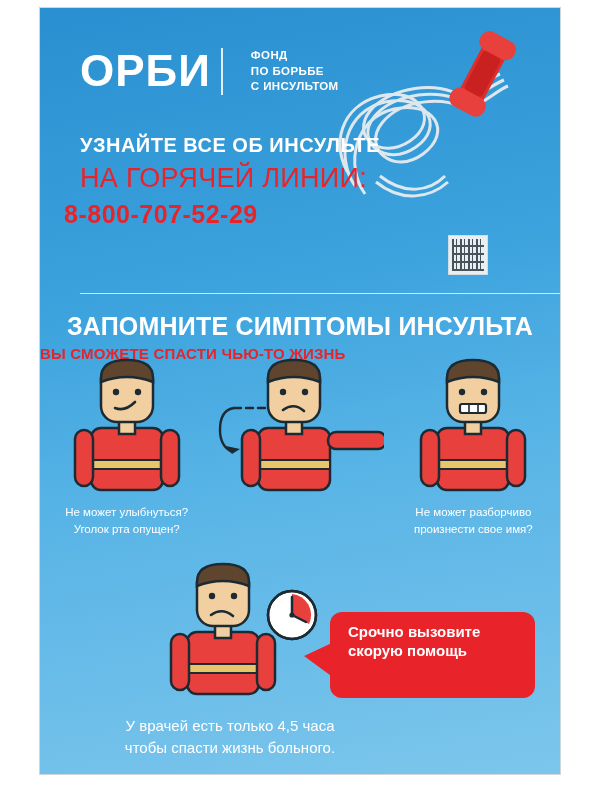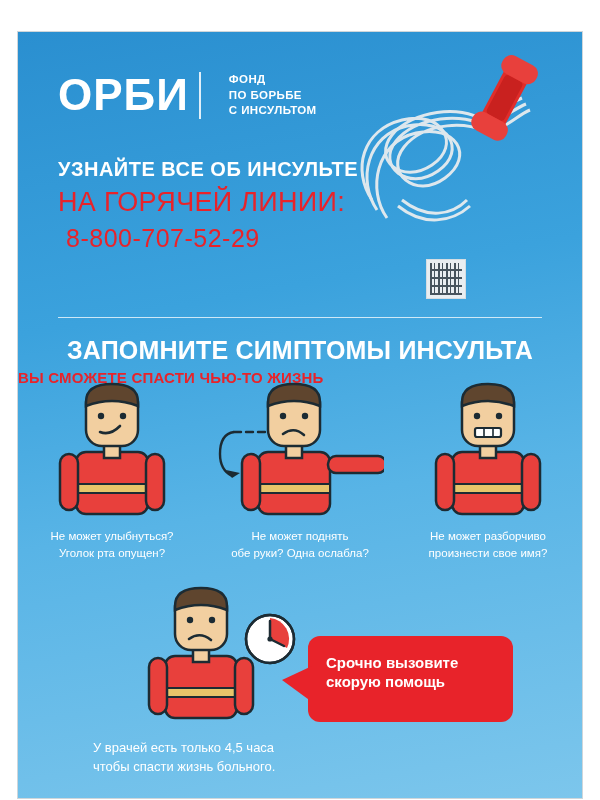--- a/index.html
+++ b/index.html
@@ -8,23 +8,23 @@
     background: #ffffff;
   }
   body {
     width: 600px;
     height: 800px;
     font-family: "Liberation Sans", sans-serif;
     overflow: hidden;
   }
   .poster {
     position: relative;
-    width: 564px;
+    width: 520px;
     height: 766px;
-    margin: 32px auto;
+    margin: 8px auto;
     background: linear-gradient(170deg, #2a8fd0 0%, #3ba2dd 35%, #58b4e6 60%, #7cc6ec 100%);
     overflow: hidden;
     box-shadow: 0 0 0 1px #cfd6da;
   }
   
   .header {
     position: relative;
     height: 268px;
   }
   .logo-block {
@@ -65,25 +65,25 @@
     position: absolute;
     left: 40px;
     top: 155px;
     color: #e8232a;
     font-size: 27px;
     font-weight: normal;
     letter-spacing: 0.3px;
   }
   .phone {
     position: absolute;
-    left: 48px;
+    left: 24px;
     top: 192px;
     color: #e8232a;
     font-size: 25px;
-    font-weight: normal;
+    font-weight: bold;
     letter-spacing: 0.5px;
   }
   .links-row {
     position: absolute;
     left: 40px;
     top: 248px;
     display: flex;
     align-items: center;
     gap: 7px;
   }
@@ -233,22 +233,23 @@
     left: 118px;
     top: 0;
     width: 130px;
     text-align: center;
   }
   .bottom-cap {
     position: absolute;
     left: 75px;
     top: 155px;
     width: 230px;
-    color: #ffffff;
-    font-size: 13px;
+    text-align: center;
+    color: #ffffff;
+    font-size: 15px;
     line-height: 1.45;
   }
   .clock {
     position: absolute;
     left: 225px;
     top: 28px;
     width: 54px;
     height: 54px;
   }
   .bubble {
@@ -264,21 +265,21 @@
   .bubble::before {
     content: "";
     position: absolute;
     left: -26px;
     top: 30px;
     border-top: 14px solid transparent;
     border-bottom: 22px solid transparent;
     border-right: 30px solid #e8232a;
   }
   .bubble-text {
-    padding: 18px 0 0 18px;
+    padding: 11px 0 0 18px;
     font-size: 15px;
     font-weight: bold;
     line-height: 1.25;
   }
   .bubble-num {
     display: flex;
     align-items: center;
     gap: 8px;
     padding: 4px 0 0 18px;
     font-size: 29px;
@@ -377,24 +378,20 @@
           <rect x="-52" y="74" width="18" height="56" rx="9" fill="#e8403c" stroke="#1c2b33" stroke-width="2.5"></rect>
           <rect x="34" y="76" width="58" height="17" rx="8" fill="#e8403c" stroke="#1c2b33" stroke-width="2.5"></rect>
           <rect x="-8" y="58" width="16" height="20" fill="#f2cfa0" stroke="#1c2b33" stroke-width="2.5"></rect>
           <rect x="-26" y="8" width="52" height="58" rx="16" fill="#f2cfa0" stroke="#1c2b33" stroke-width="2.5"></rect>
           <path d="M-26 22 q0 -18 26 -18 q26 0 26 18 l0 4 q-26 -10 -52 0 z" fill="#5f452e" stroke="#1c2b33" stroke-width="2.5"></path>
           <circle cx="-11" cy="36" r="3.2" fill="#1c2b33"></circle>
           <circle cx="11" cy="36" r="3.2" fill="#1c2b33"></circle>
           <path d="M-11 54 q11 -8 21 1" stroke="#1c2b33" stroke-width="2.6" fill="none" stroke-linecap="round"></path>
         </g>
       </svg>
-      <div class="caption">
-        <span>Не может поднять</span><br>
-        <span>обе руки? Одна ослабла?</span>
-      </div>
     </div>
 
     <div class="fig-col">
       <svg width="168" height="140" viewBox="0 0 168 140">
         <g transform="translate(84,0)">
           <rect x="-36" y="72" width="72" height="62" rx="10" fill="#e8403c" stroke="#1c2b33" stroke-width="2.5"></rect>
           <rect x="-36" y="104" width="72" height="9" fill="#e8c46a" stroke="#1c2b33" stroke-width="2"></rect>
           <rect x="-52" y="74" width="18" height="56" rx="9" fill="#e8403c" stroke="#1c2b33" stroke-width="2.5"></rect>
           <rect x="34" y="74" width="18" height="56" rx="9" fill="#e8403c" stroke="#1c2b33" stroke-width="2.5"></rect>
           <rect x="-8" y="58" width="16" height="20" fill="#f2cfa0" stroke="#1c2b33" stroke-width="2.5"></rect>

